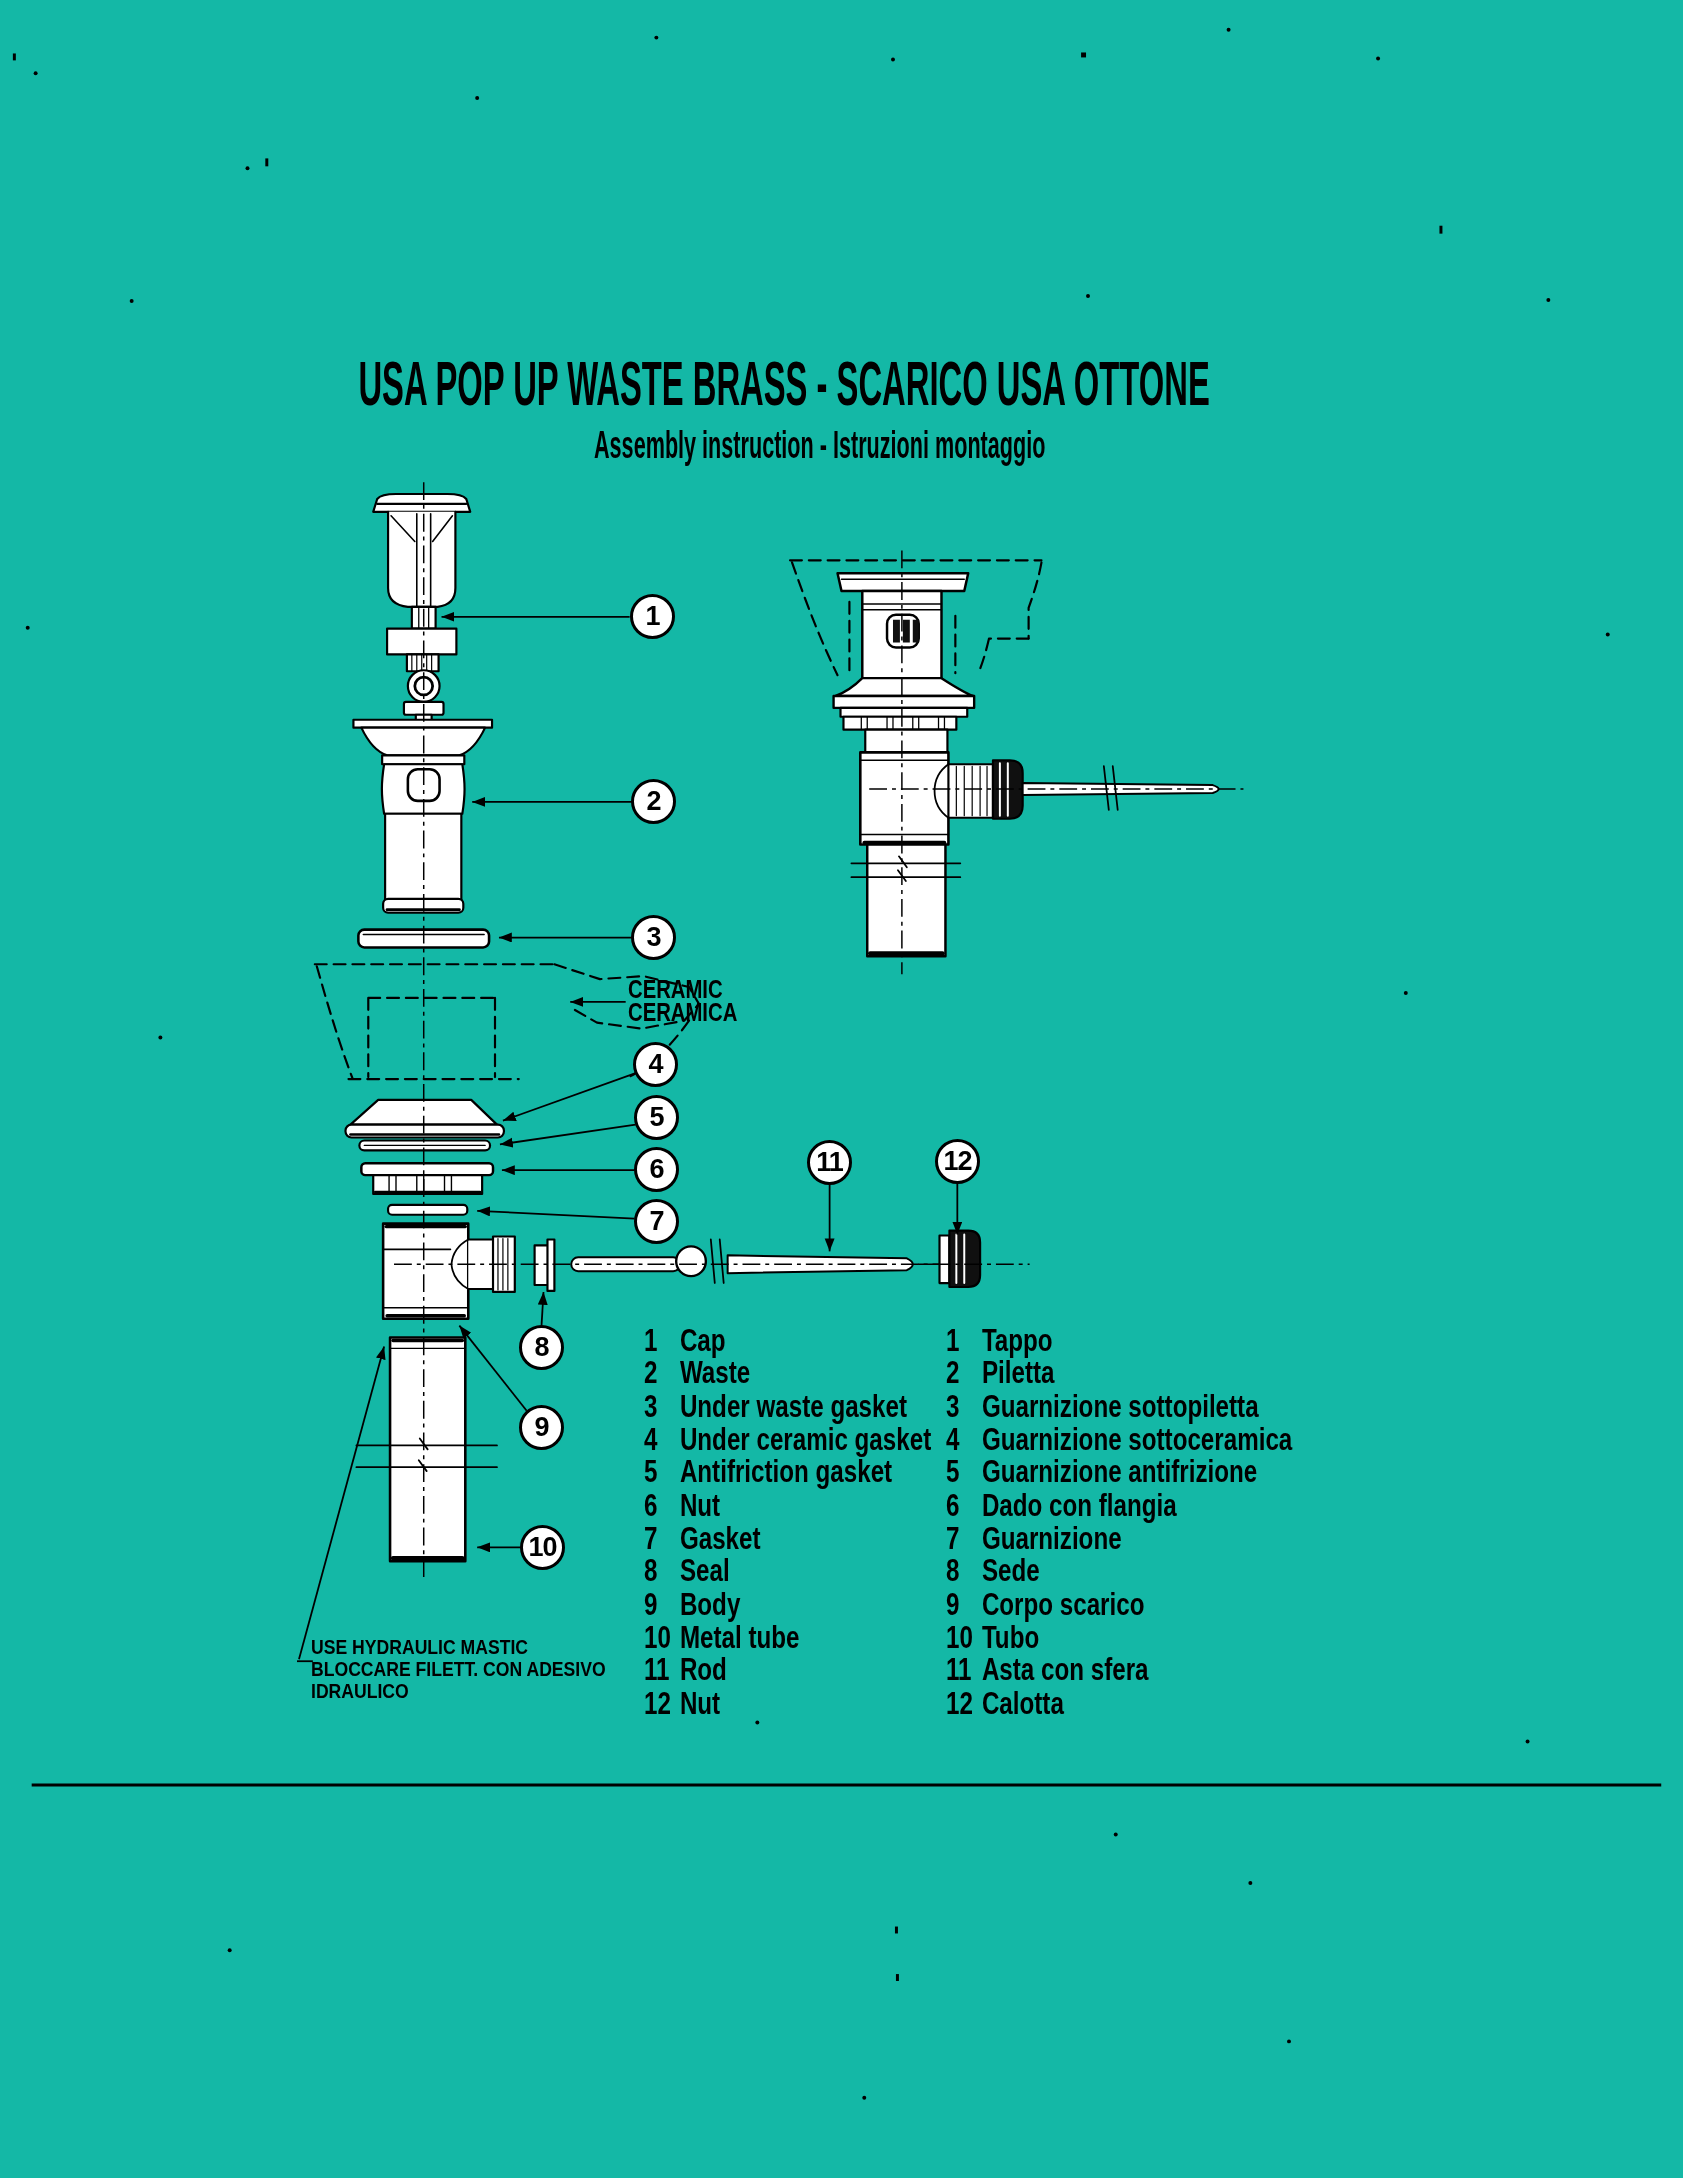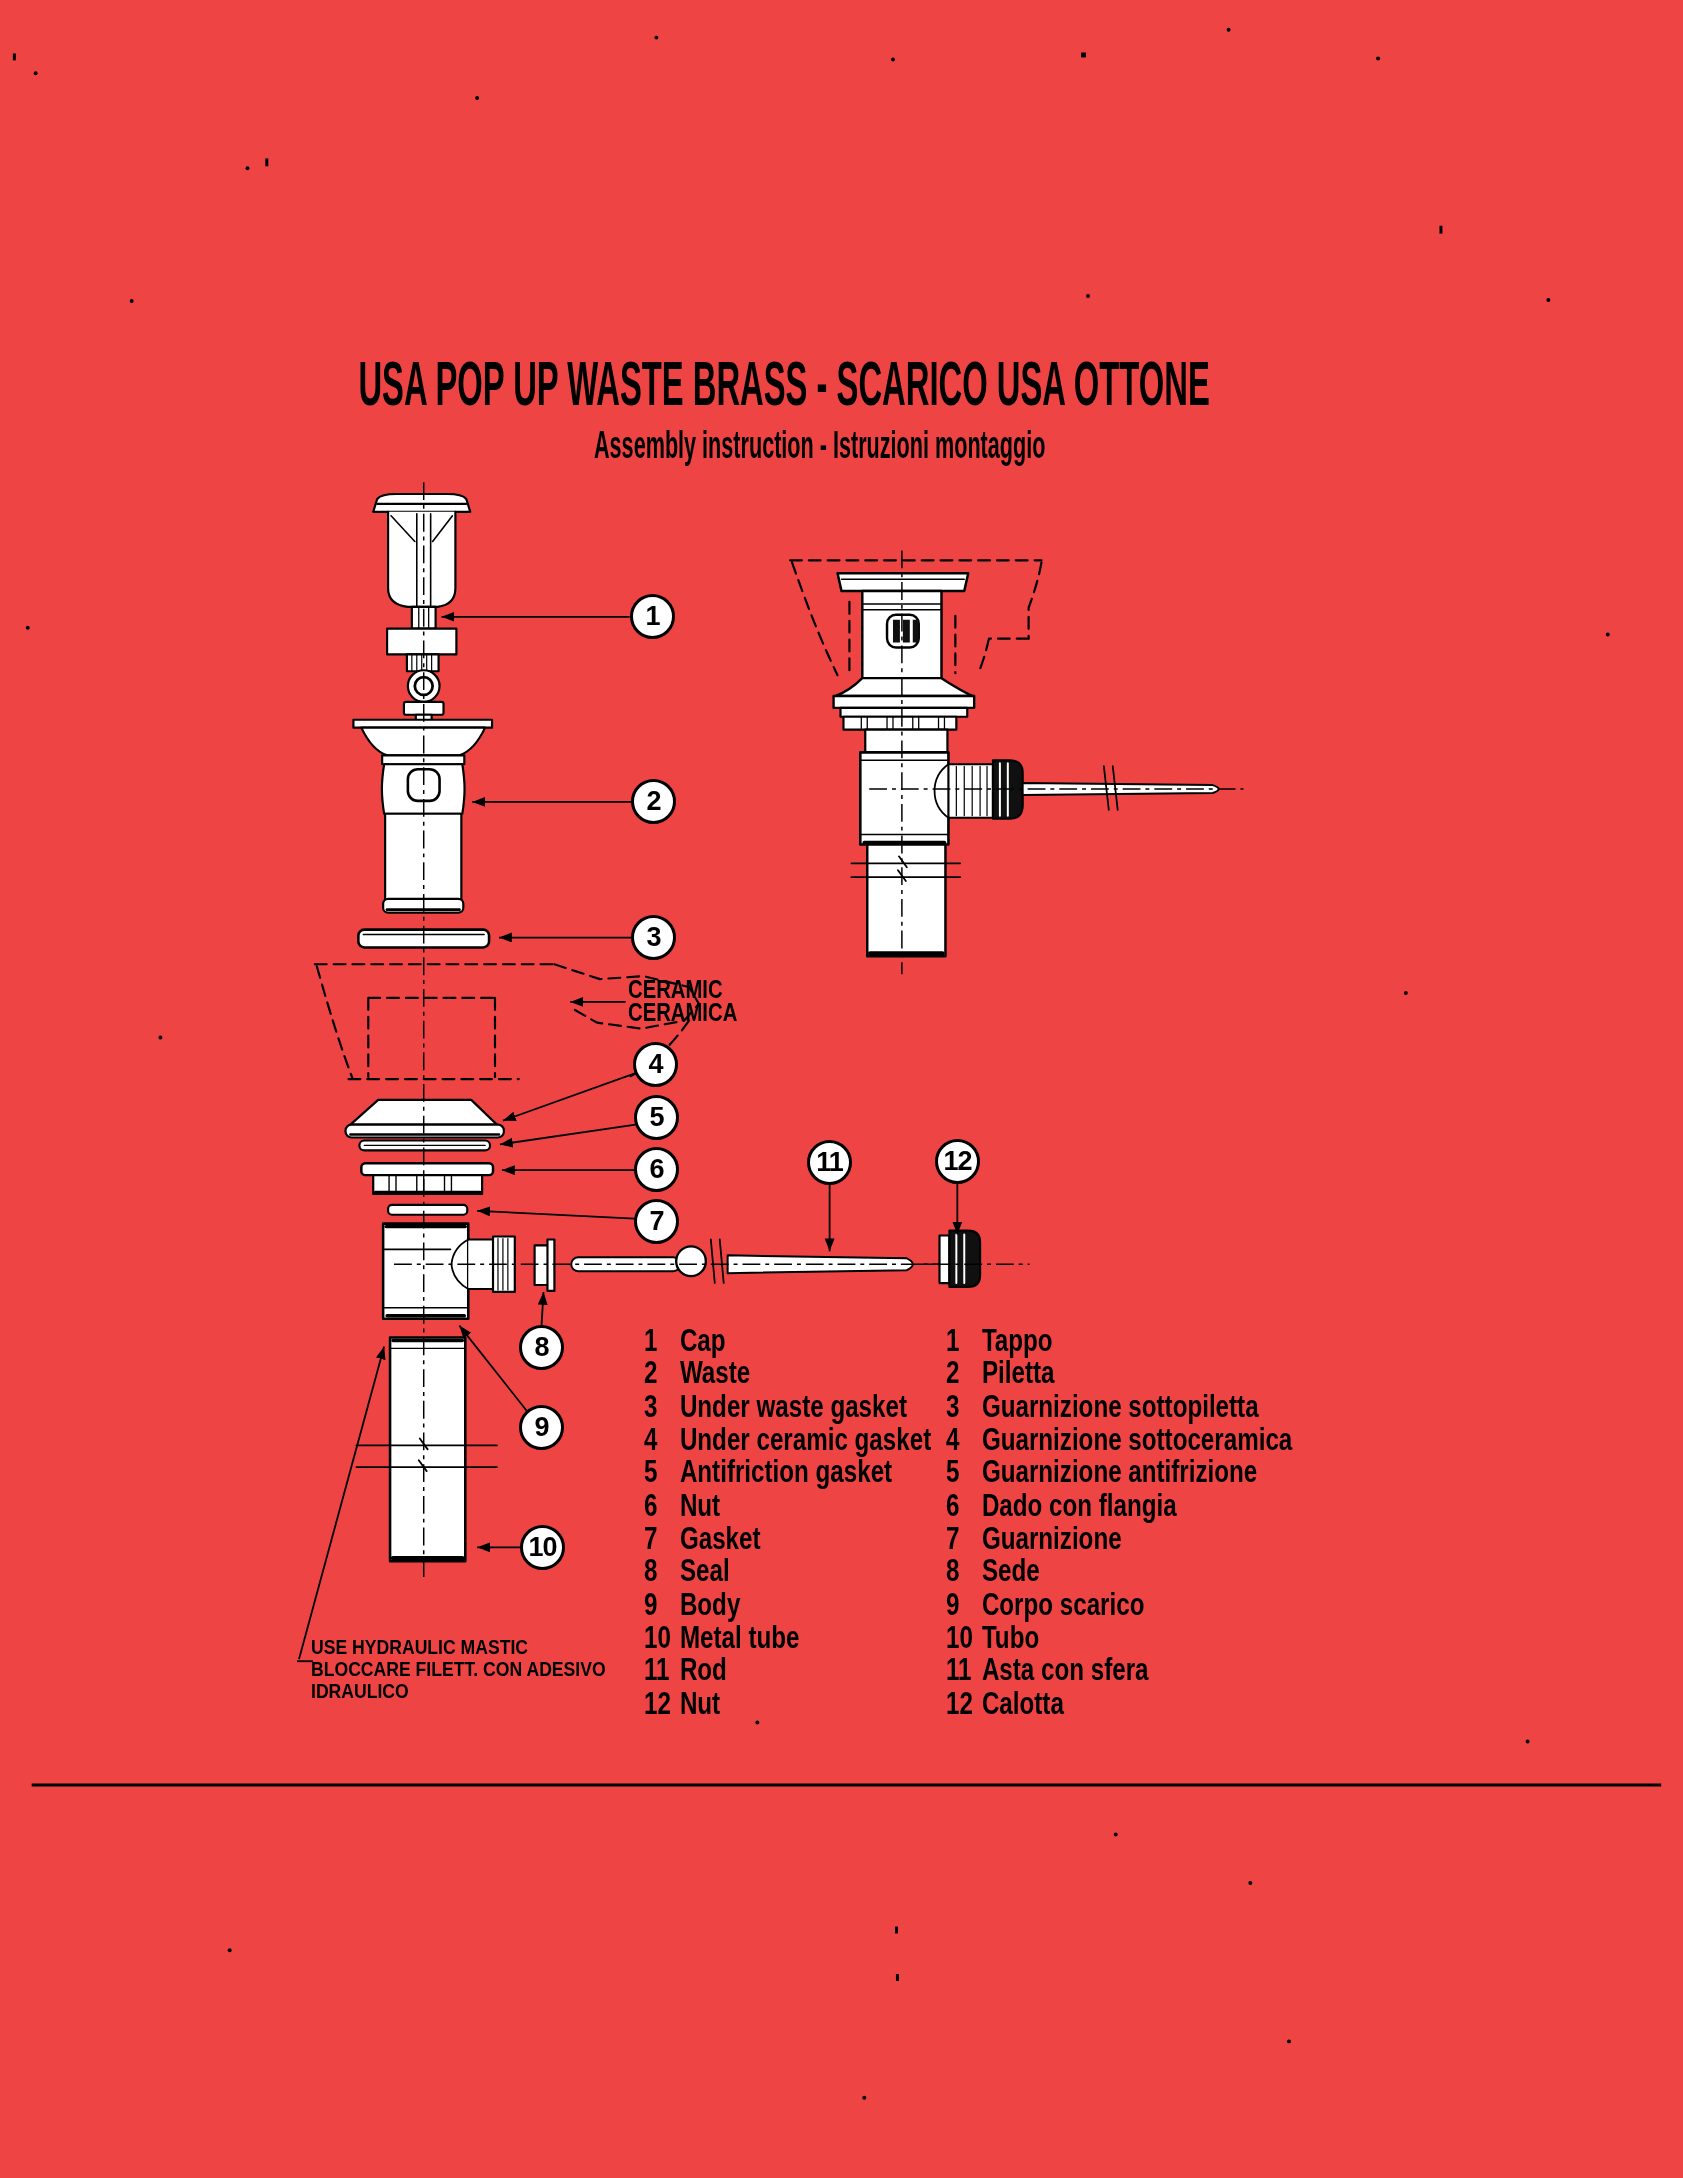--- a/index.html
+++ b/index.html
@@ -1,16 +1,16 @@
 <!DOCTYPE html>
 <html><head>
 <meta charset="utf-8">
 <style>
   html,body{margin:0;padding:0;background:#e8e8e8;}
-  #page{position:relative;width:1683px;height:2178px;background:#ef4444;overflow:hidden;
+  #page{position:relative;width:1683px;height:2178px;background:#14b8a6;overflow:hidden;
         font-family:"Liberation Sans",sans-serif;color:#000;}
   #art{position:absolute;left:0;top:0;}
   .txt{position:absolute;white-space:nowrap;}
   .prow{position:absolute;display:flex;font:700 31px "Liberation Sans",sans-serif;
         transform:scaleX(.78);transform-origin:left top;white-space:nowrap;line-height:33px;}
   .pnum{display:inline-block;width:46px;}
   .callout{position:absolute;width:45px;height:45px;border:3px solid #000;border-radius:50%;
            background:#fff;display:flex;align-items:center;justify-content:center;
            font:700 27px "Liberation Sans",sans-serif;letter-spacing:-1px;box-sizing:border-box;}
   .ceramic-label{left:628px;top:978px;font:700 26px "Liberation Sans",sans-serif;line-height:23px;

